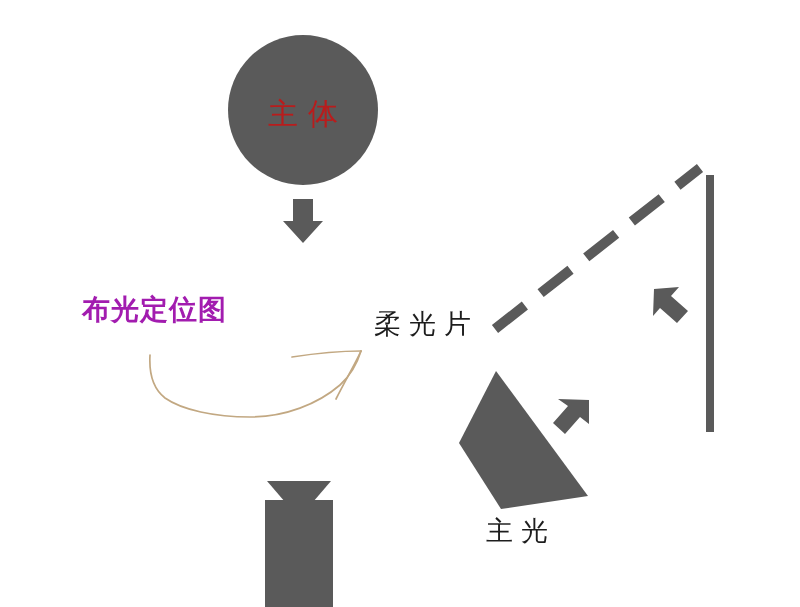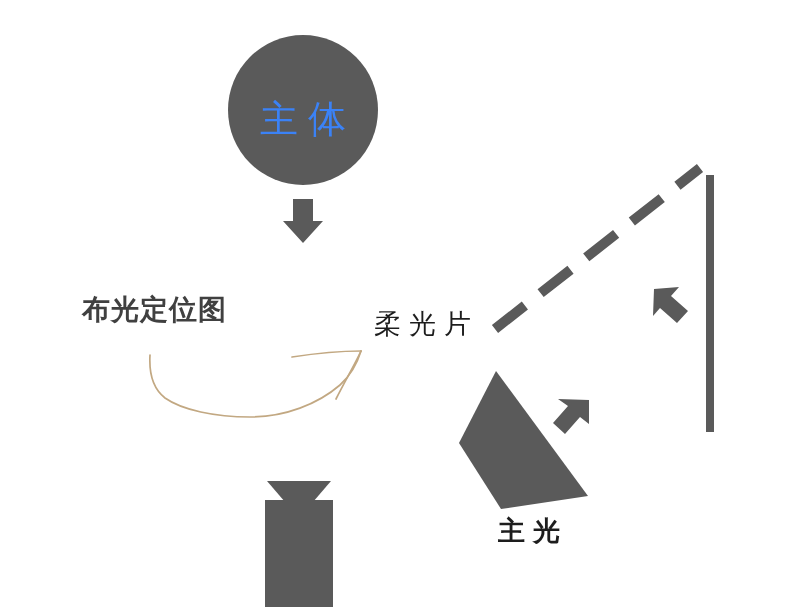--- a/index.html
+++ b/index.html
@@ -31,46 +31,46 @@
     font-family: "Liberation Sans", "DejaVu Sans", sans-serif;
   }
   
   .lbl-dark {
     color: #1d1d1d;
     font-size: 27px;
     letter-spacing: 8px;
     font-weight: 400;
   }
   .lbl-title {
-    color: #404040;
+    color: #a21caf;
     font-size: 28px;
     font-weight: 700;
     letter-spacing: 1px;
   }
   .lbl-subject {
-    color: #3b82f6;
-    font-size: 38px;
+    color: #b91c1c;
+    font-size: 30px;
     letter-spacing: 10px;
     font-weight: 400;
   }
   #subject-label-wrap {
     position: absolute;
     left: 228px;
     top: 94px;
     width: 150px;
     text-align: center;
     pointer-events: none;
   }
   #subject-label-wrap .lbl-subject {
     position: static;
     display: inline-block;
     text-indent: 10px;
   }
   #label-softbox   { left: 374px; top: 306px; text-align: center; }
-  #label-mainlight { left: 498px; top: 513px; font-weight: bold; }
+  #label-mainlight { left: 486px; top: 513px; }
   #label-reflector { left: 646px; top: 421px; }
   #label-title     { left: 82px;  top: 291px; }
 </style>
 </head>
 <body>
 
 <div id="stage">
 
   <svg id="diagram-svg" viewBox="0 0 800 607" xmlns="http://www.w3.org/2000/svg">
 

